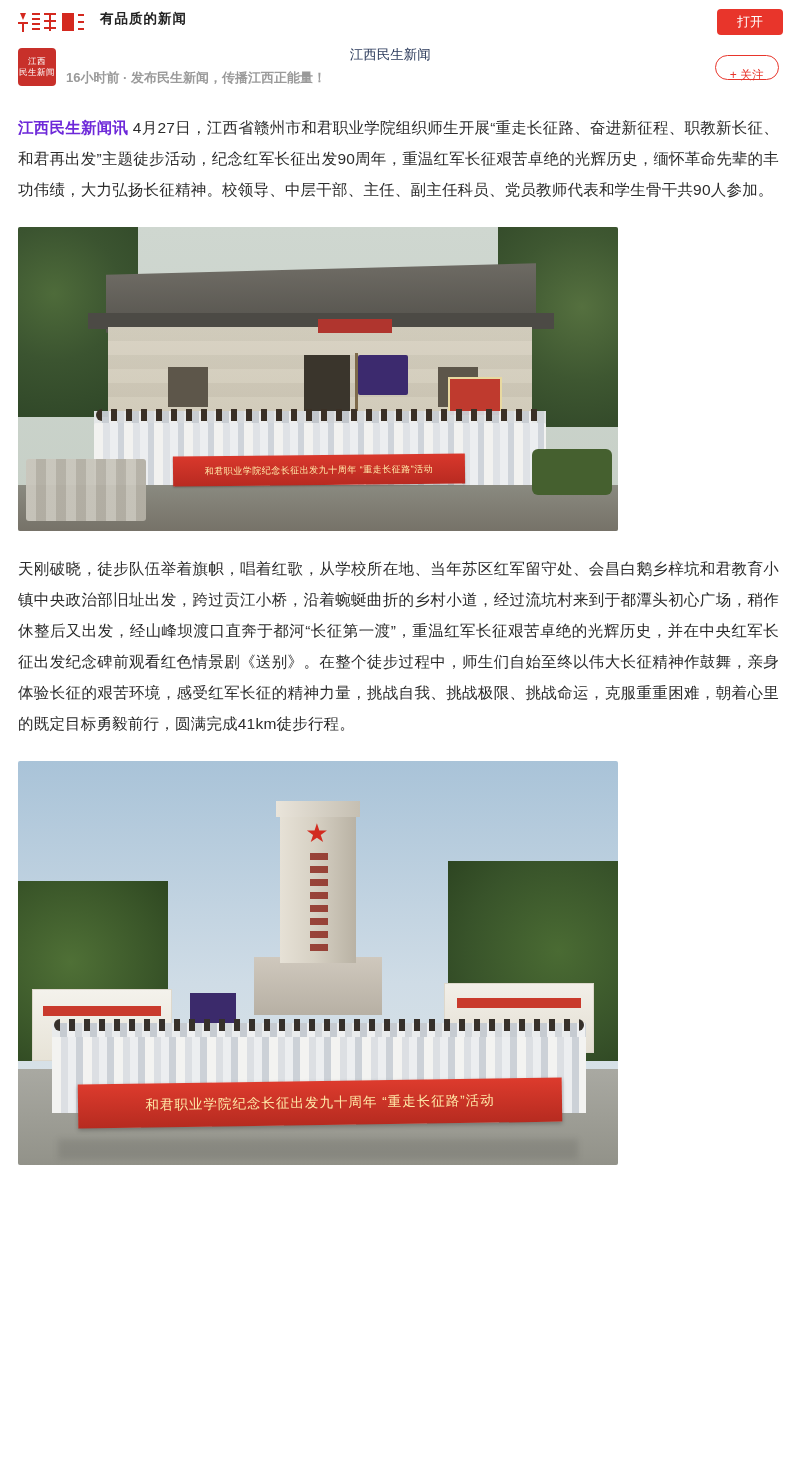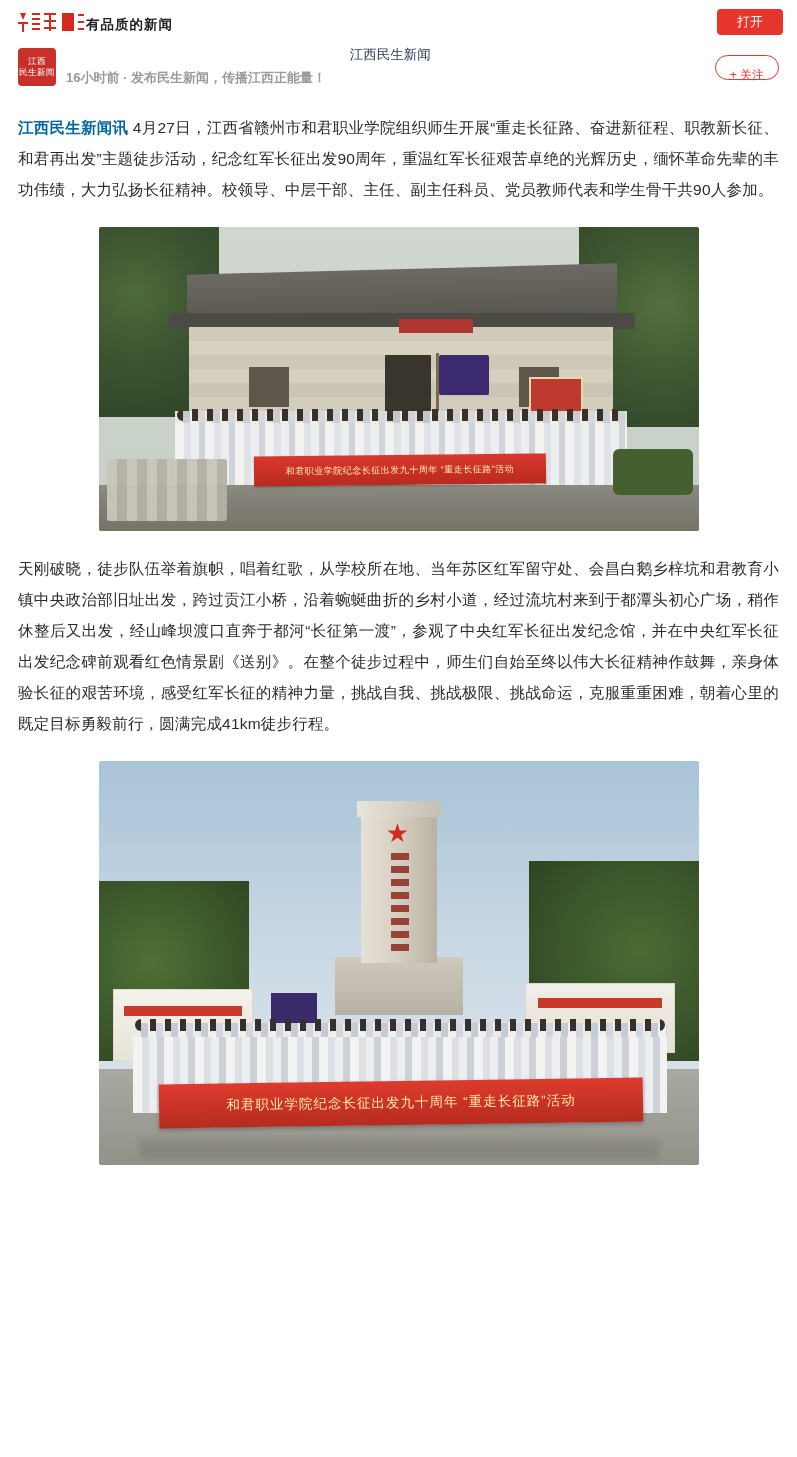--- a/index.html
+++ b/index.html
@@ -24,22 +24,22 @@
   
   .topbar {
     height: 44px;
     display: flex;
     align-items: center;
     padding: 0 14px 0 16px;
     box-sizing: border-box;
   }
   .logo-wrap {
     display: flex;
-    align-items: flex-end;
-    gap: 0;
+    align-items: flex-start;
+    gap: 14px;
     flex: 1;
   }
   .rmrb-logo {
     width: 70px;
     height: 24px;
     position: relative;
     display: block;
   }
   .rmrb-logo svg { display: block; }
   .slogan {
@@ -138,28 +138,27 @@
     line-height: 2.0;
     color: #2b2b2b;
     margin: 22px 0 0 0;
     text-align: justify;
     text-justify: inter-ideograph;
     letter-spacing: 0.2px;
   }
   p.para.first { margin-top: 24px; }
   .lead-source {
     font-weight: 700;
-    color: #0369a1;
+    color: #6d28d9;
   }
 
   
   .figure {
     margin: 22px 0 0 0;
     display: flex;
-    justify-content: center;
   }
   .photo {
     width: 600px;
     position: relative;
     overflow: hidden;
     border-radius: 2px;
   }
   .photo-1 { height: 304px; }
   .photo-2 { height: 404px; }
 
@@ -428,21 +427,21 @@
         <div class="p1-crowd2"></div>
         <div class="p1-heads"></div>
         <div class="p1-crowd"></div>
         <div class="p1-ground"></div>
         <div class="p1-statues"></div>
         <div class="p1-bush"></div>
         <div class="p1-banner">和君职业学院纪念长征出发九十周年 “重走长征路”活动</div>
       </div>
     </div>
 
-    <p class="para">天刚破晓，徒步队伍举着旗帜，唱着红歌，从学校所在地、当年苏区红军留守处、会昌白鹅乡梓坑和君教育小镇中央政治部旧址出发，跨过贡江小桥，沿着蜿蜒曲折的乡村小道，经过流坑村来到于都潭头初心广场，稍作休整后又出发，经山峰坝渡口直奔于都河“长征第一渡”，参观了中央红军长征出发纪念馆，并在中央红军长征出发纪念碑前观看红色情景剧《送别》。在整个徒步过程中，师生们自始至终以伟大长征精神作鼓舞，亲身体验长征的艰苦环境，感受红军长征的精神力量，挑战自我、挑战极限、挑战命运，克服重重困难，朝着心里的既定目标勇毅前行，圆满完成41km徒步行程。</p>
+    <p class="para">天刚破晓，徒步队伍举着旗帜，唱着红歌，从学校所在地、当年苏区红军留守处、会昌白鹅乡梓坑和君教育小镇中央政治部旧址出发，跨过贡江小桥，沿着蜿蜒曲折的乡村小道，经过流坑村来到于都潭头初心广场，稍作休整后又出发，经山峰坝渡口直奔于都河“长征第一渡”，重温红军长征艰苦卓绝的光辉历史，并在中央红军长征出发纪念碑前观看红色情景剧《送别》。在整个徒步过程中，师生们自始至终以伟大长征精神作鼓舞，亲身体验长征的艰苦环境，感受红军长征的精神力量，挑战自我、挑战极限、挑战命运，克服重重困难，朝着心里的既定目标勇毅前行，圆满完成41km徒步行程。</p>
 
     <div class="figure">
       <div class="photo photo-2">
         <div class="p2-sky"></div>
         <div class="p2-treeL"></div>
         <div class="p2-treeR"></div>
         <div class="p2-mon-base"></div>
         <div class="p2-mon-body"></div>
         <div class="p2-mon-top"></div>
         <div class="p2-star">★</div>

